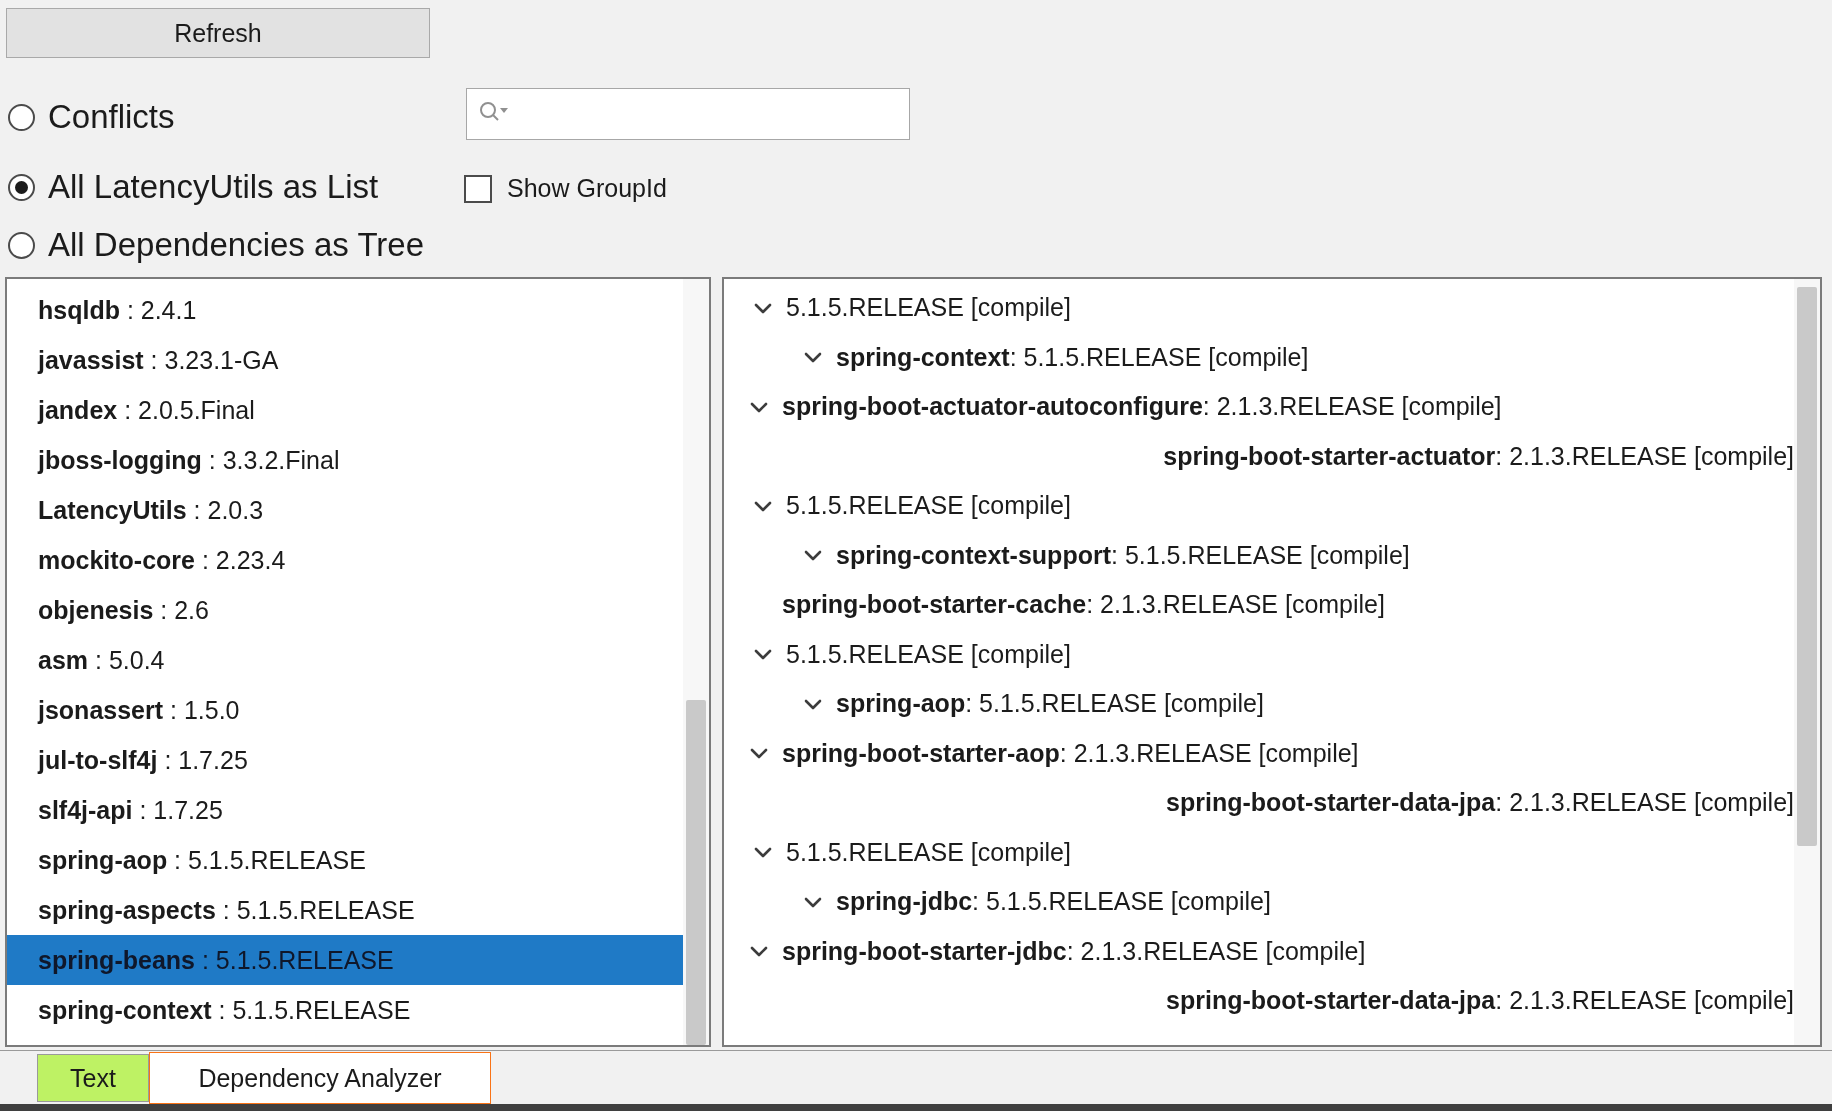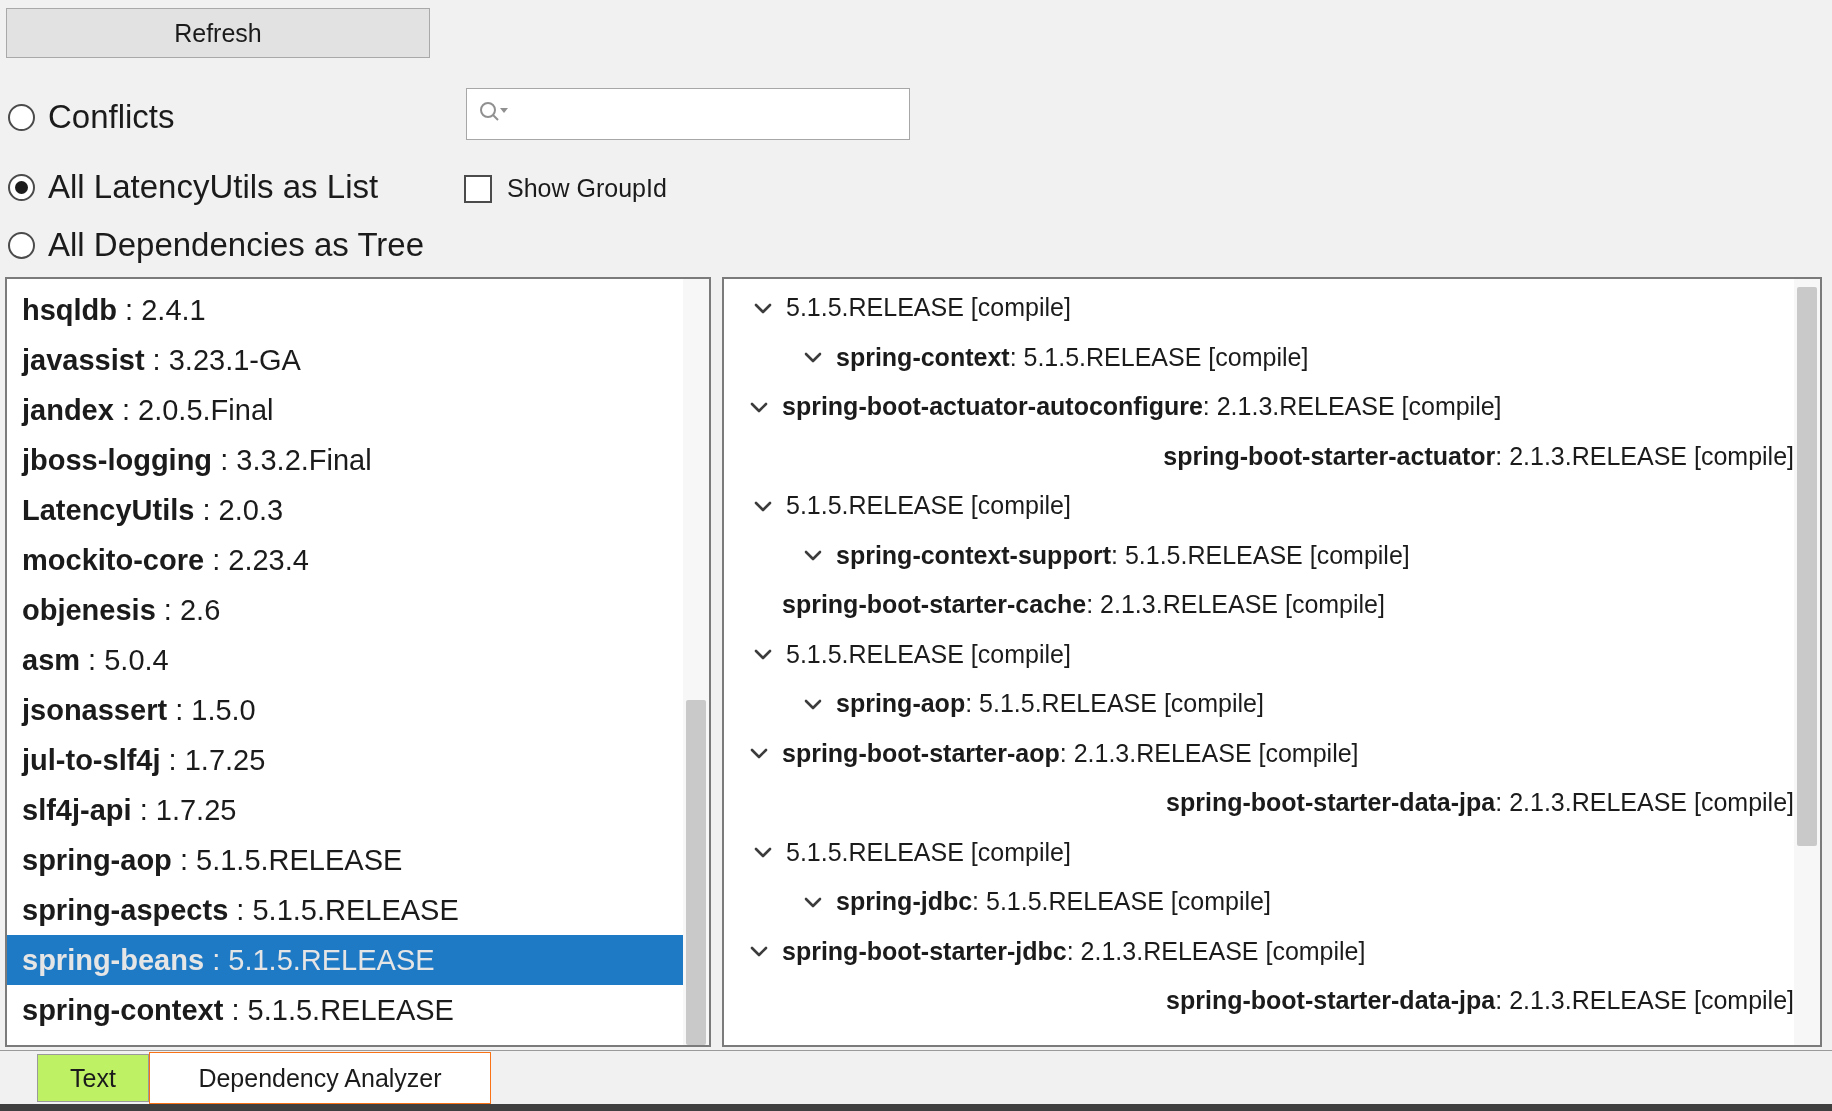--- a/index.html
+++ b/index.html
@@ -39,23 +39,23 @@
     font-size:24px; font-family:inherit; background:transparent;
   }
   .checkbox-row { position:absolute; left:464px; top:171px; display:flex; align-items:flex-end; gap:15px; font-size:25px; height:32px; }
   .checkbox { width:28px; height:28px; border:2px solid #4b4b4b; background:#fff; flex:0 0 auto; }
 
   .panel { position:absolute; top:277px; background:#fff; border:2px solid #7b7b7b; overflow:hidden; }
   #left-panel  { left:5px;   width:706px;  height:770px; }
   #right-panel { left:722px; width:1100px; height:770px; }
 
   .list-rows { position:absolute; left:0; top:6px; right:26px; }
-  .list-row { height:50px; line-height:50px; font-size:29px; padding-left:15px; white-space:nowrap; overflow:hidden; }
+  .list-row { height:50px; line-height:50px; font-size:25px; padding-left:31px; white-space:nowrap; overflow:hidden; }
   .list-row .dep-name { font-weight:bold; }
-  .list-row.selected { background:var(--sel,#1f7ac6); color:#e5e5e5; }
+  .list-row.selected { background:var(--sel,#1f7ac6); color:#0f172a; }
 
   .vscroll { position:absolute; top:0; right:0; width:26px; bottom:0; background:#f7f7f7; }
   .vthumb  { position:absolute; left:3px; right:3px; background:#c9c9c9; border-radius:2px; }
   #left-thumb  { top:55%; height:45%; }
   #right-thumb { top:8px; height:73%; }
 
   .tree-rows { position:absolute; left:12px; top:4px; right:26px; }
   .tree-row { height:49.5px; display:flex; align-items:center; font-size:25px; white-space:nowrap; overflow:hidden; }
   .chev { width:46px; height:28px; display:inline-flex; align-items:center; justify-content:center; flex:0 0 auto; }
   .t-name { font-weight:bold; }

